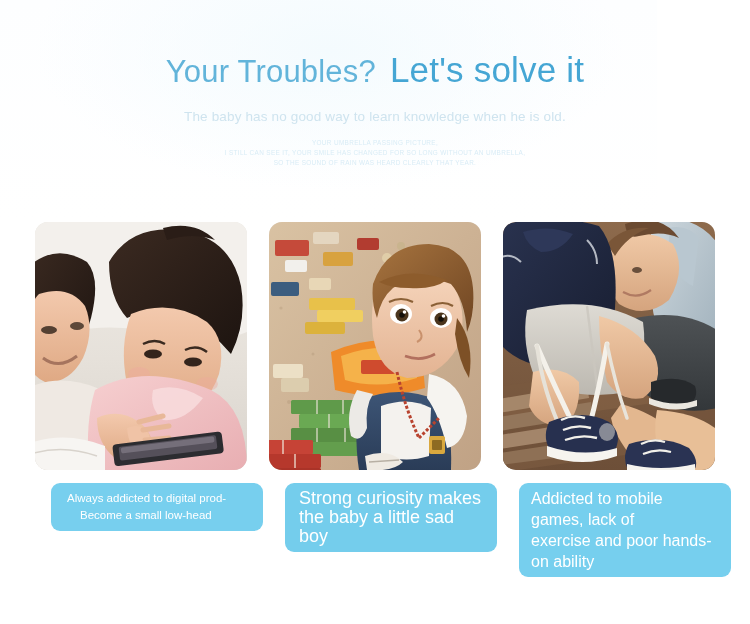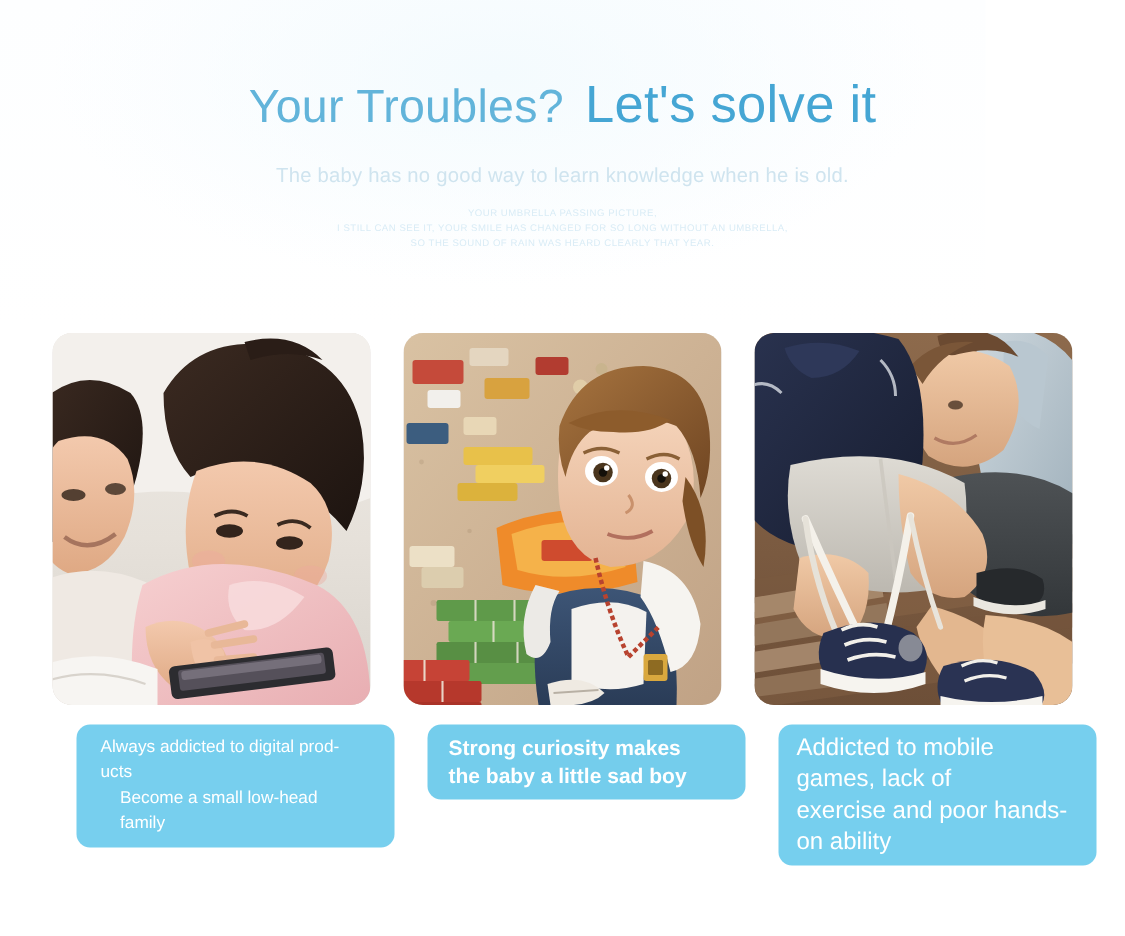--- a/index.html
+++ b/index.html
@@ -120,21 +120,21 @@
     line-height: 17px;
     box-sizing: border-box;
     padding: 8px 14px;
     display: flex;
     flex-direction: column;
     justify-content: center;
     margin-left: 32px;
   }
 
   .caption.c1 { background: #77cfee; padding: 7px 12px 7px 16px; }
-  .caption.c2 { background: #74cdec; font-size: 14px; line-height: 19px; padding: 6px 14px; font-weight: bold; }
+  .caption.c2 { background: #74cdec; font-size: 18px; line-height: 19px; padding: 6px 14px; }
   .caption.c3 { background: #76cfee; font-size: 16px; line-height: 21px; padding: 5px 12px; }
 
   .cap-line-indent { padding-left: 13px; }
 </style>
 </head>
 <body>
 
 <div class="banner">
 
   <div class="header">
@@ -216,23 +216,21 @@
             <rect x="84" y="219" width="98" height="14" rx="2" fill="#55505a"></rect>
             <rect x="86" y="220" width="94" height="6" rx="2" fill="#8a8490" opacity="0.6"></rect>
           </g>
 
           <path d="M-8 222 Q30 208 70 224 L70 248 L-8 248 Z" fill="#f7f5f2"></path>
           <path d="M-4 232 Q28 222 62 234" stroke="#d8d3cc" stroke-width="1.5" fill="none"></path>
         </svg>
       </div>
       <div class="caption c1">
         <div>Always addicted to digital prod-</div>
-        <div>ucts</div>
         <div class="cap-line-indent">Become a small low-head</div>
-        <div class="cap-line-indent">family</div>
       </div>
     </div>
 
     <div class="card">
       <div class="photo">
         <svg viewBox="0 0 212 248" preserveAspectRatio="xMidYMid slice">
           <defs>
             <linearGradient id="c2bg" x1="0" y1="0" x2="1" y2="1">
               <stop offset="0" stop-color="#d9c2a3"></stop>
               <stop offset="0.5" stop-color="#cdb294"></stop>

